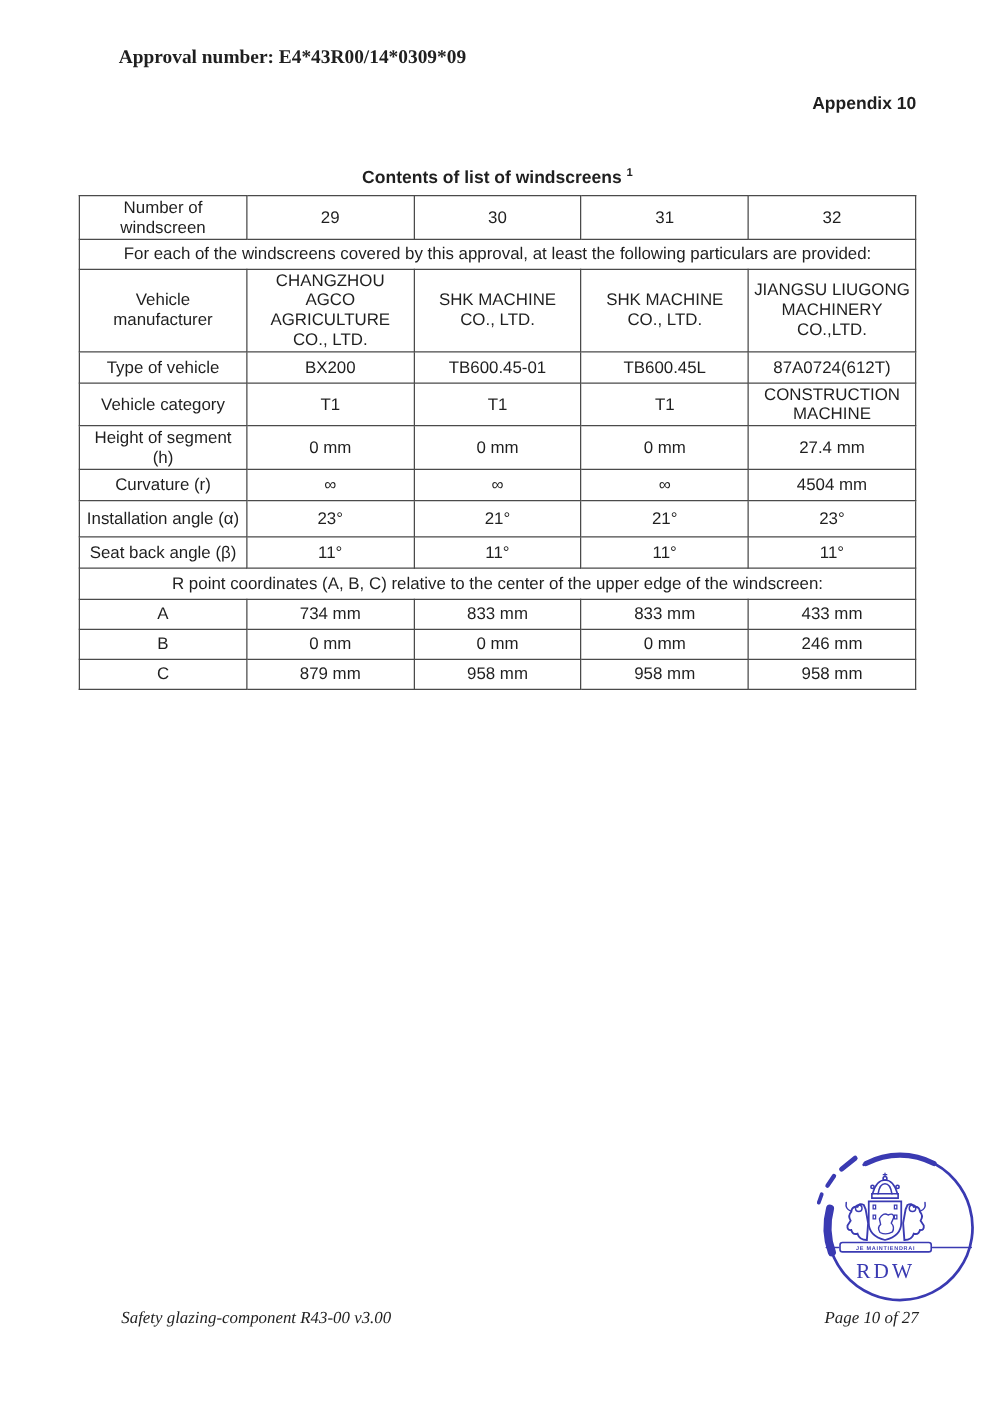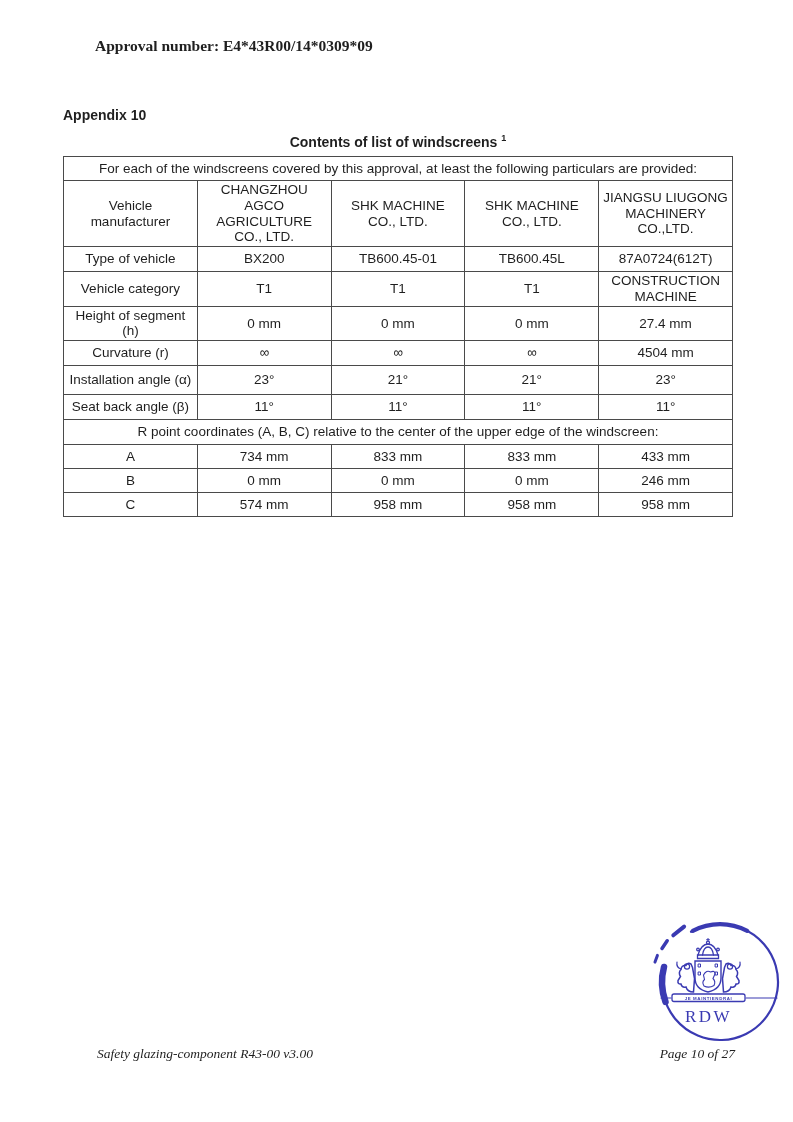--- a/index.html
+++ b/index.html
@@ -9,22 +9,22 @@
     width:793px; height:1122px; background:#ffffff; position:relative;
     font-family:"Liberation Sans", sans-serif; color:var(--ink);
     overflow:hidden;
   }
   .approval {
     position:absolute; left:95px; top:37px;
     font-family:"Liberation Serif", serif; font-weight:bold; font-size:15.5px;
     white-space:nowrap;
   }
   .title-appendix {
-    position:absolute; left:63px; top:107px; width:670px;
-    text-align:left; font-weight:bold; font-size:14px;
+    position:absolute; left:63px; top:74px; width:670px;
+    text-align:right; font-weight:bold; font-size:14px;
   }
   .title-contents {
     position:absolute; left:63px; top:133px; width:670px;
     text-align:center; font-weight:bold; font-size:14px;
   }
   .title-contents sup { font-size:9px; }
   table.ws {
     position:absolute; left:63px; top:156px; width:670px;
     border-collapse:collapse; table-layout:fixed; font-size:13.5px;
   }
@@ -53,20 +53,27 @@
 
 <table class="ws">
   <colgroup>
     <col style="width:20%">
       <col style="width:20%">
       <col style="width:20%">
       <col style="width:20%">
       <col style="width:20%">
   </colgroup>
   <tbody>
+    <tr class="h30">
+      <td>Number of windscreen</td>
+      <td>29</td>
+      <td>30</td>
+      <td>31</td>
+      <td>32</td>
+    </tr>
     <tr class="h24">
       <td class="span-cell" colspan="5">For each of the windscreens covered by this approval, at least the following particulars are provided:</td>
     </tr>
     <tr class="h62">
       <td>Vehicle manufacturer</td>
       <td>CHANGZHOU AGCO AGRICULTURE CO., LTD.</td>
       <td>SHK MACHINE CO., LTD.</td>
       <td>SHK MACHINE CO., LTD.</td>
       <td>JIANGSU LIUGONG MACHINERY CO.,LTD.</td>
     </tr>
@@ -124,21 +131,21 @@
     </tr>
     <tr class="h24">
       <td>B</td>
       <td>0 mm</td>
       <td>0 mm</td>
       <td>0 mm</td>
       <td>246 mm</td>
     </tr>
     <tr class="h24">
       <td>C</td>
-      <td>574 mm</td>
+      <td>879 mm</td>
       <td>958 mm</td>
       <td>958 mm</td>
       <td>958 mm</td>
     </tr>
   </tbody>
 </table>
 
 <svg class="stamp" viewBox="0 0 145 140" xmlns="http://www.w3.org/2000/svg">
   <g fill="none" stroke="#3a3ab2" stroke-linecap="round">
 

